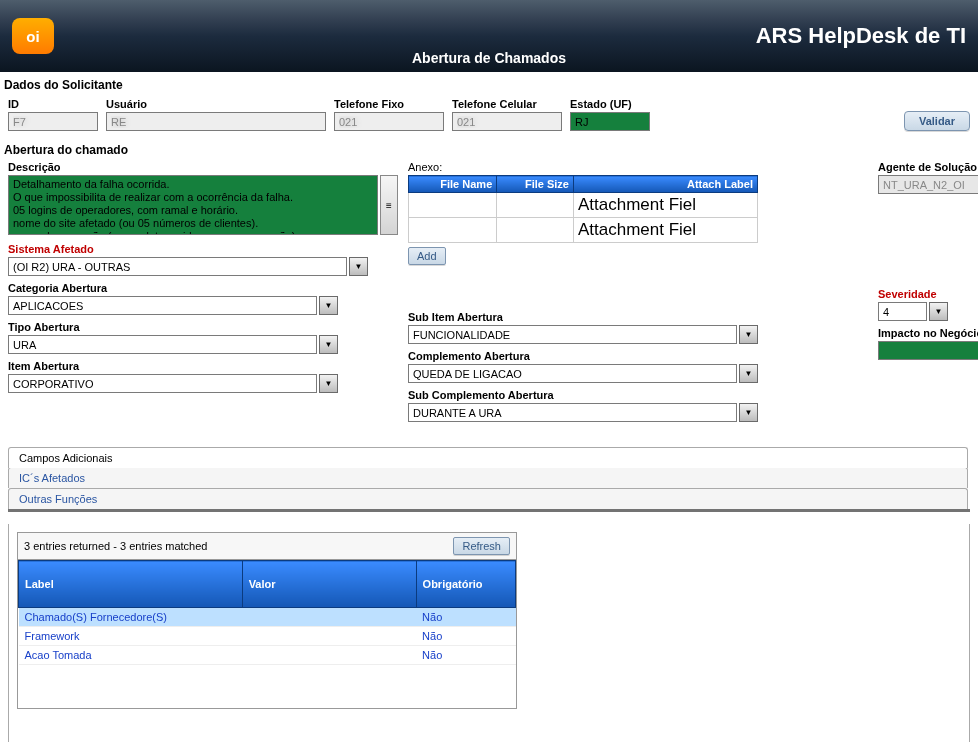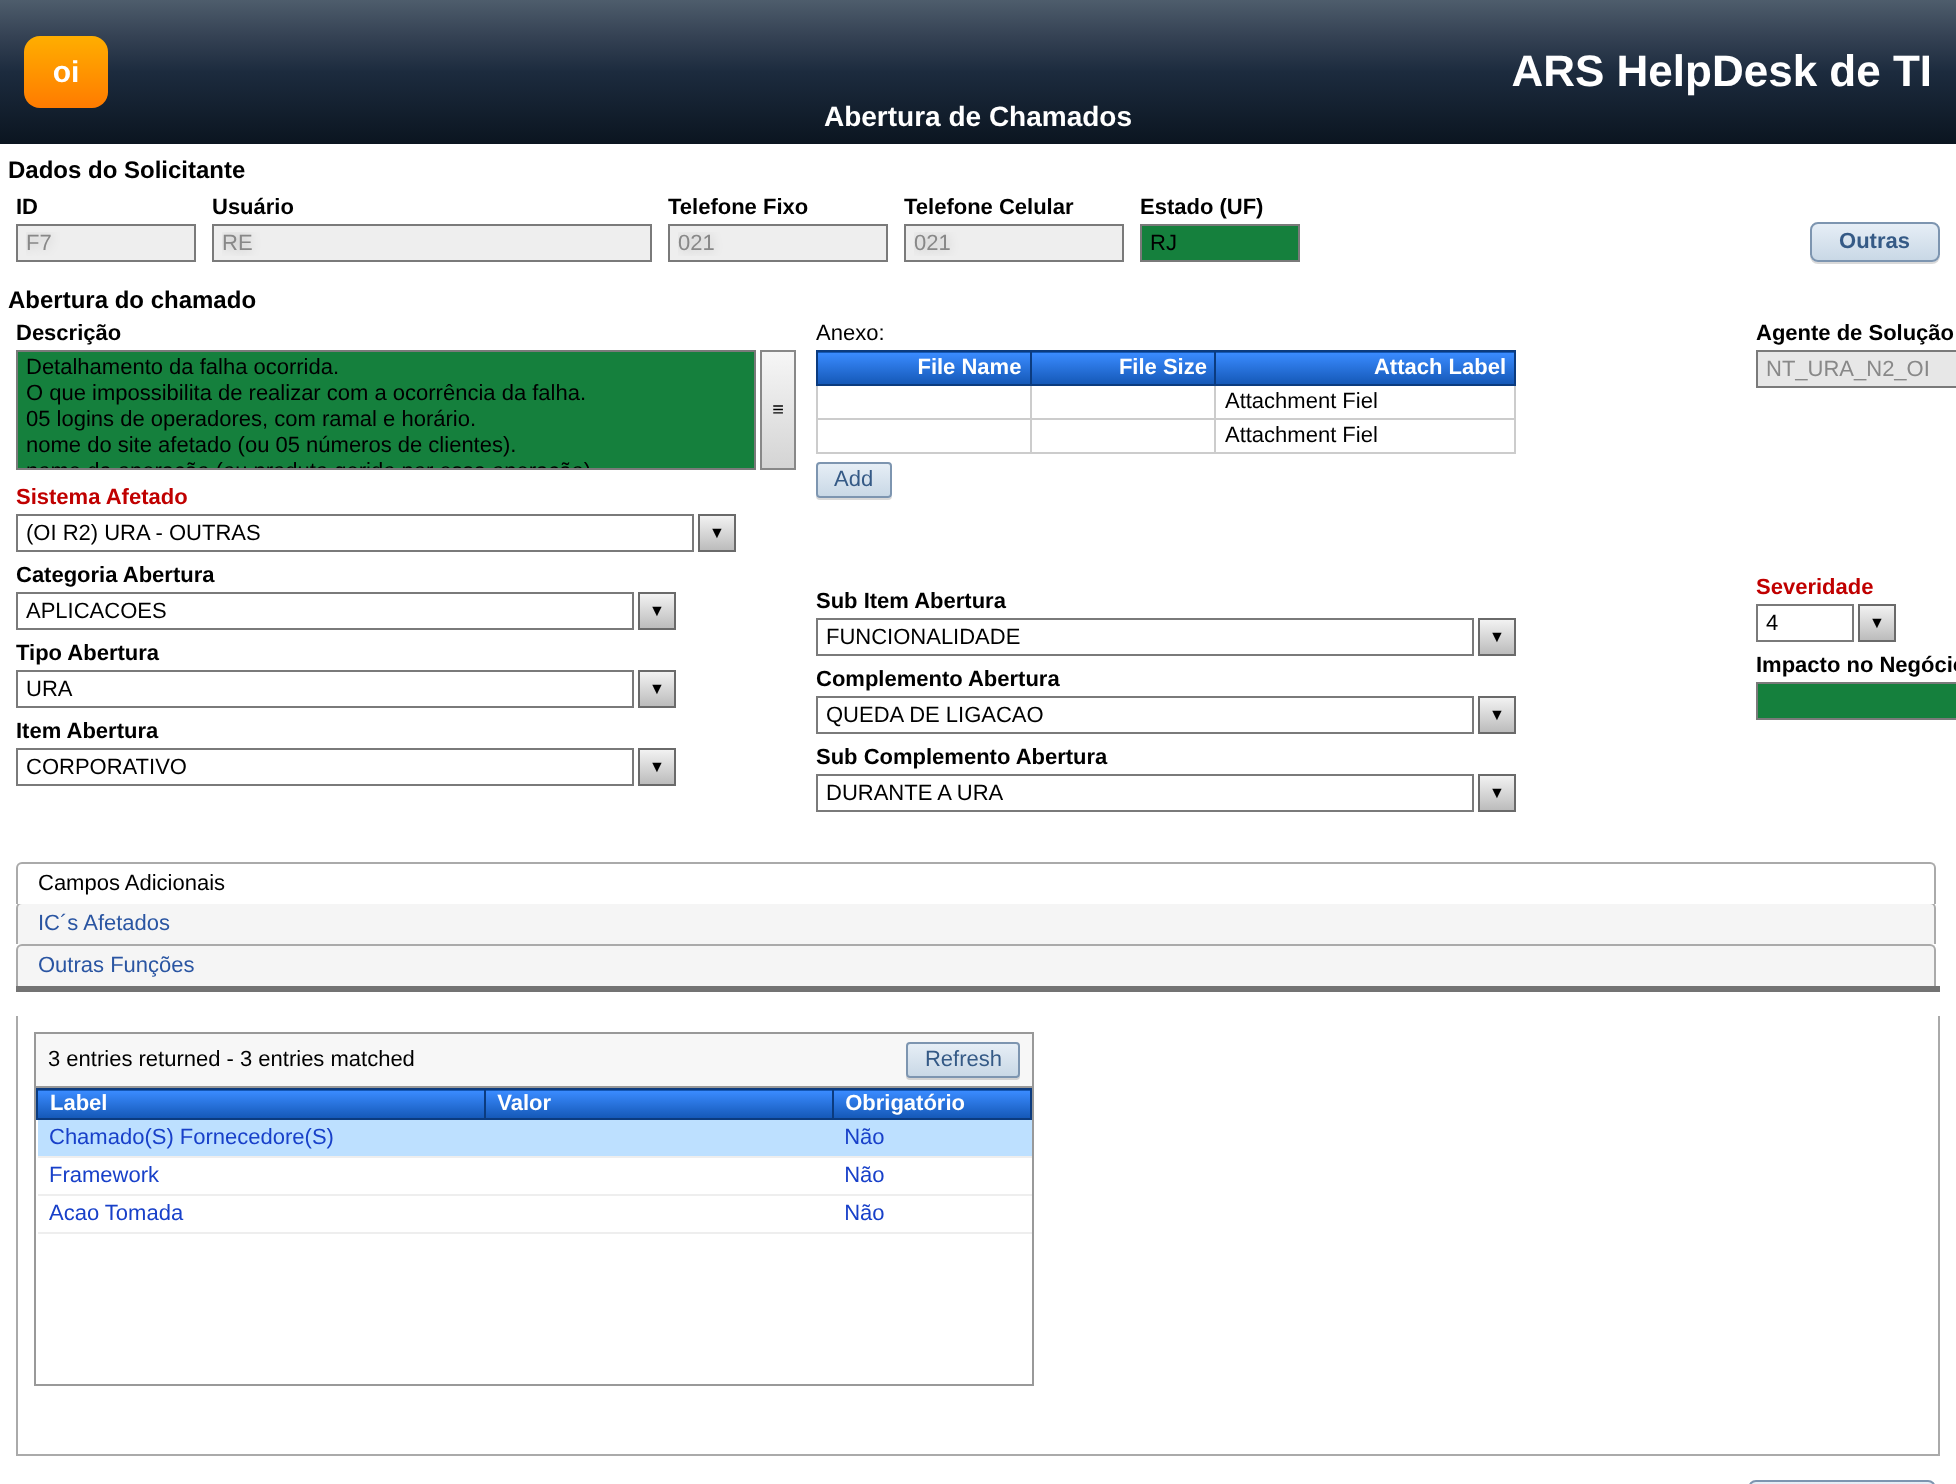--- a/index.html
+++ b/index.html
@@ -74,21 +74,21 @@
     font-size:10px; display:flex; align-items:center; justify-content:center; cursor:pointer;
   }
 
   
   .attach-table{border:1px solid #888; width:100%; border-collapse:collapse;}
   .attach-table th{
     background:linear-gradient(to bottom,#3a8bff,#1457b5);
     color:#fff; text-align:right; padding:2px 4px; font-size:11px; border:1px solid #0b3b7f;
     font-weight:bold;
   }
-  .attach-table td{padding:2px 4px; border:1px solid #ccc; font-size:11px; white-space:nowrap;}
+  .attach-table td{padding:2px 4px; border:1px solid #ccc; font-size:17px; white-space:nowrap;}
   
   
   .agent-box{display:flex; gap:2px; align-items:center;}
   .agent-box input{flex:1; background:#e7e7e7; border:1px solid #7a7a7a;}
 
   
   .tabs-bar{display:flex; border-bottom:3px solid #737373; margin:12px 8px; padding-top:12px;flex-direction:column;}
   .tab{
     border:1px solid #aaa; border-bottom:none;
     padding:4px 10px; margin-right:2px; background:#f5f5f5;
@@ -100,21 +100,21 @@
 
   
   .results-top{
     display:flex; justify-content:space-between; align-items:center;
     border:1px solid #999; border-bottom:none; padding:4px 6px;
     background:#f7f7f7; font-size:11px;
   }
   .grid{width:100%; border-collapse:collapse;}
   .grid th{
     background:linear-gradient(to bottom,#3a8bff,#1457b5);
-    color:#fff; text-align:left; padding:1px 6px; font-size:11px; border:1px solid #0b3b7f;
+    color:#fff; text-align:left; padding:17px 6px; font-size:11px; border:1px solid #0b3b7f;
   }
   .grid td{padding:3px 6px; font-size:11px; border-bottom:1px solid #eee; color:#1840c9; cursor:pointer;}
   .grid tr.selected td{background:#bde0ff;}
   .grid-wrap{border:1px solid #999; height:150px; overflow:auto; background:#fff;}
 
   
   .bottom-bar{display:flex; justify-content:flex-end; gap:8px; padding:12px 10px 10px 10px;}
   .btn-big{width:94px; text-align:center;}
 
   
@@ -150,21 +150,21 @@
     <input type="text" readonly="" class="smear" value="021" style="">
   </div>
   <div class="field w-tel">
     <label>Telefone Celular</label>
     <input type="text" readonly="" class="smear" value="021" style="">
   </div>
   <div class="field w-uf">
     <label>Estado (UF)</label>
     <input type="text" value="RJ" style="">
   </div>
-  <button class="btn" style="margin-left:auto;">Outras</button>
+  <button class="btn" style="margin-left:auto;">Validar</button>
 </div>
 
 <div class="section-title">Abertura do chamado</div>
 
 <div style="display:flex; gap:10px; padding:0 8px;">
 
   <div style="flex:0 0 390px;">
     <div class="field">
       <label>Descrição</label>
       <div class="desc-wrap">

